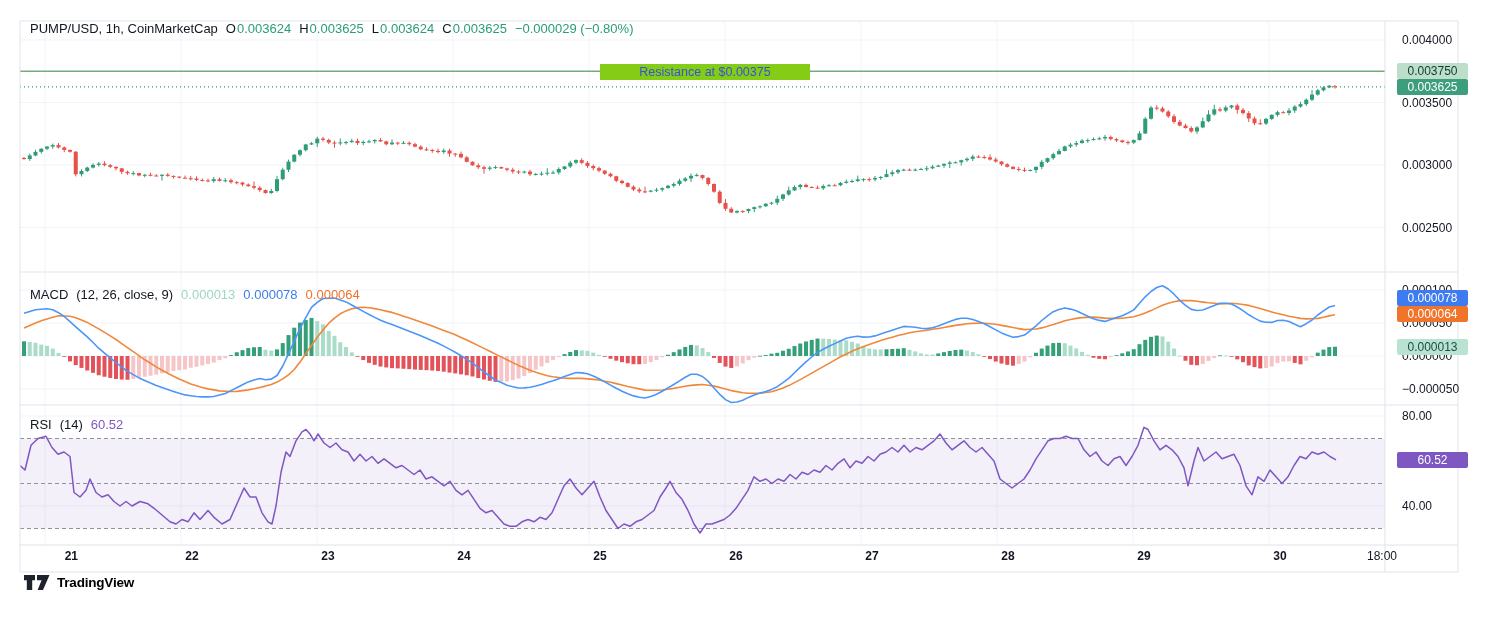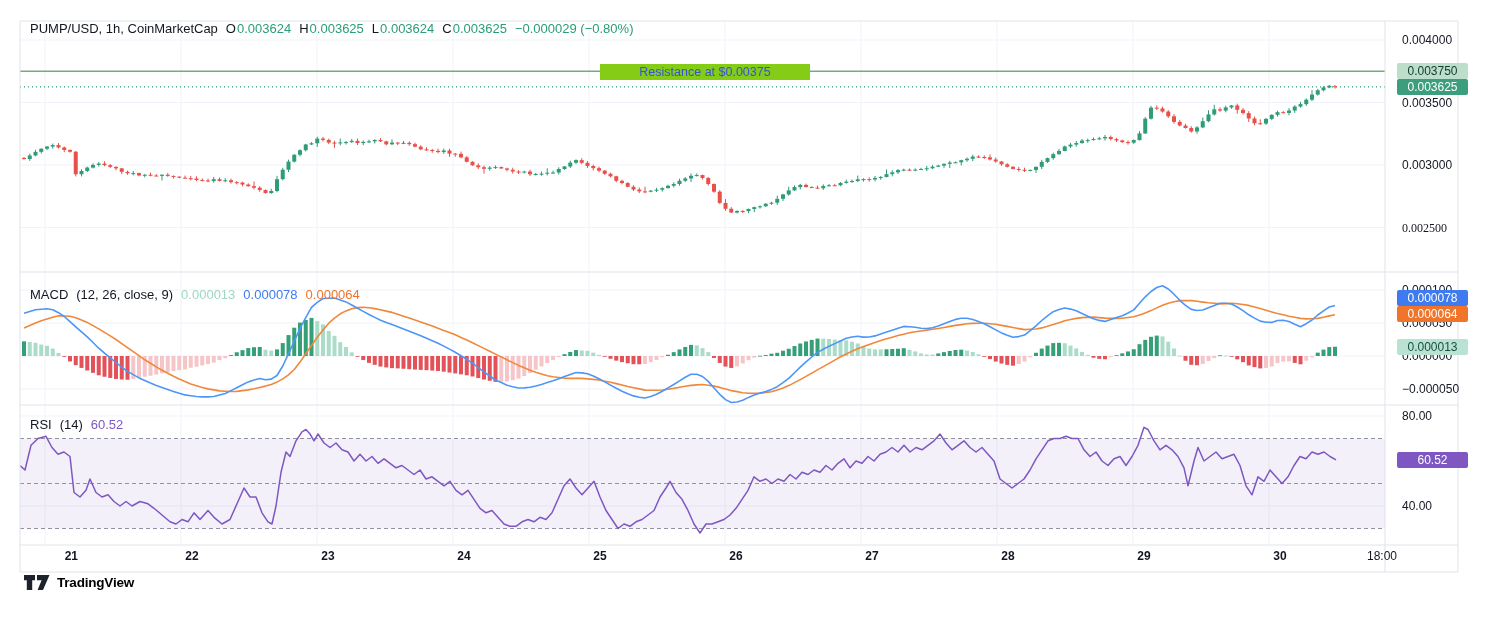--- a/index.html
+++ b/index.html
@@ -815,21 +815,21 @@
     <span class="params">(14)</span>
     <span class="v-rsi">60.52</span>
   </div>
 
   <div id="resistance-label">Resistance at $0.00375</div>
 
   <div id="price-scale" class="scale-layer">
       <div class="axis-label" style="top: 33px;">0.004000</div>
       <div class="axis-label" style="top: 95.5px;">0.003500</div>
       <div class="axis-label" style="top: 158px;">0.003000</div>
-      <div class="axis-label" style="top: 220.5px; font-family: Liberation Serif, serif;">0.002500</div>
+      <div class="axis-label" style="top: 220.5px;">0.002500</div>
       <div class="axis-label" style="top: 283px;">0.000100</div>
       <div class="axis-label" style="top: 316px;">0.000050</div>
       <div class="axis-label" style="top: 349px;">0.000000</div>
       <div class="axis-label" style="top: 382px; text-align: center;">−0.000050</div>
       <div class="axis-label" style="top: 409px;">80.00</div>
       <div class="axis-label" style="top: 499px;">40.00</div>
       <div class="badge" style="top: 63.25px; background: rgb(188, 222, 202); color: rgb(17, 61, 43);">0.003750</div>
       <div class="badge" style="top: 78.875px; background: rgb(61, 158, 126); color: rgb(255, 255, 255);">0.003625</div>
       <div class="badge" style="top: 289.76px; background: rgb(62, 123, 240); color: rgb(255, 255, 255);">0.000078</div>
       <div class="badge" style="top: 305.76px; background: rgb(240, 116, 42); color: rgb(255, 255, 255);">0.000064</div>

